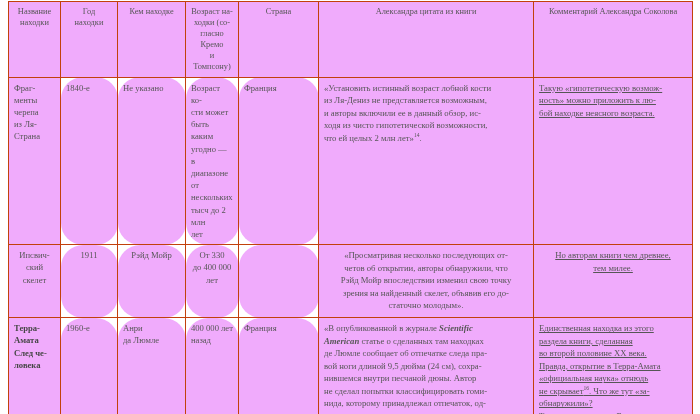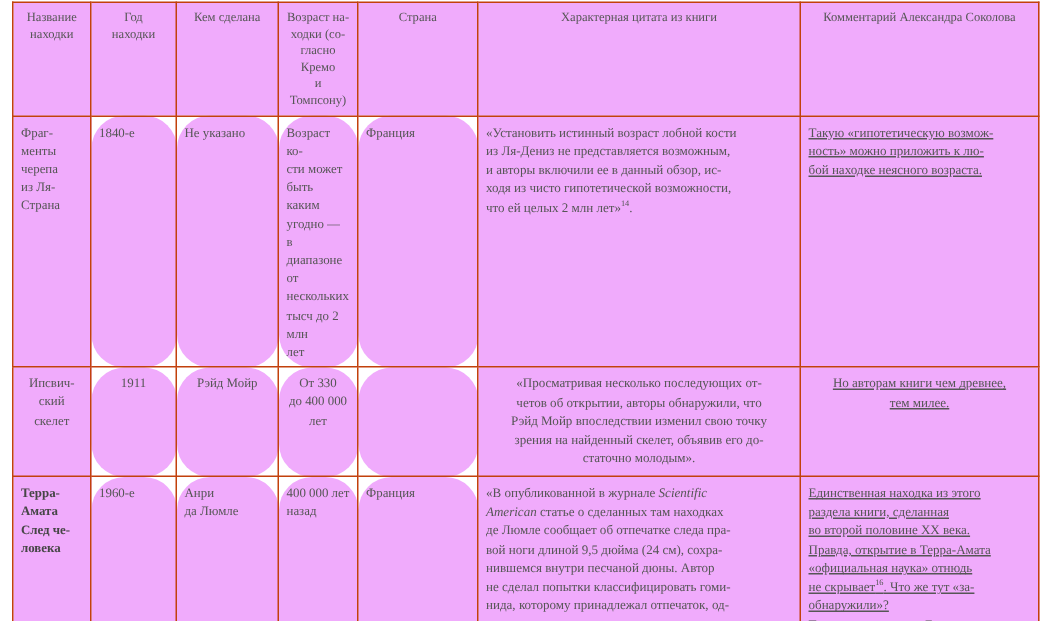--- a/index.html
+++ b/index.html
@@ -99,21 +99,21 @@
     padding-right: 5px;
     text-decoration: underline;
   }
 
   
   tr.row-1 td { height: 100px; }
   tr.row-2 td { height: 64px; text-align: center; }
   tr.row-3 td { height: 182px; }
 
   .ln { display: block; }
-  .ital { font-style: italic; }
+  .ital { font-style: italic; font-weight: bold; }
   sup {
     font-size: 64%;
     vertical-align: super;
     line-height: 0;
   }
 </style>
 </head>
 <body>
 
 <div class="sheet">
@@ -131,33 +131,33 @@
       <tr>
         <th>
             <span class="ln">Название</span>
             <span class="ln">находки</span>
           </th>
         <th>
             <span class="ln">Год</span>
             <span class="ln">находки</span>
           </th>
         <th>
-            <span class="ln">Кем сделана</span>
+            <span class="ln">Кем находке</span>
           </th>
         <th>
             <span class="ln">Возраст на-</span>
             <span class="ln">ходки (со-</span>
             <span class="ln">гласно Кремо</span>
             <span class="ln">и Томпсону)</span>
           </th>
         <th>
             <span class="ln">Страна</span>
           </th>
         <th>
-            <span class="ln">Характерная цитата из книги</span>
+            <span class="ln">Александра цитата из книги</span>
           </th>
         <th>
             <span class="ln">Комментарий Александра Соколова</span>
           </th>
       </tr>
     </thead>
     <tbody>
       <tr class="row-1">
         <td class="cell-name">
             <span class="ln">Фраг-</span>

